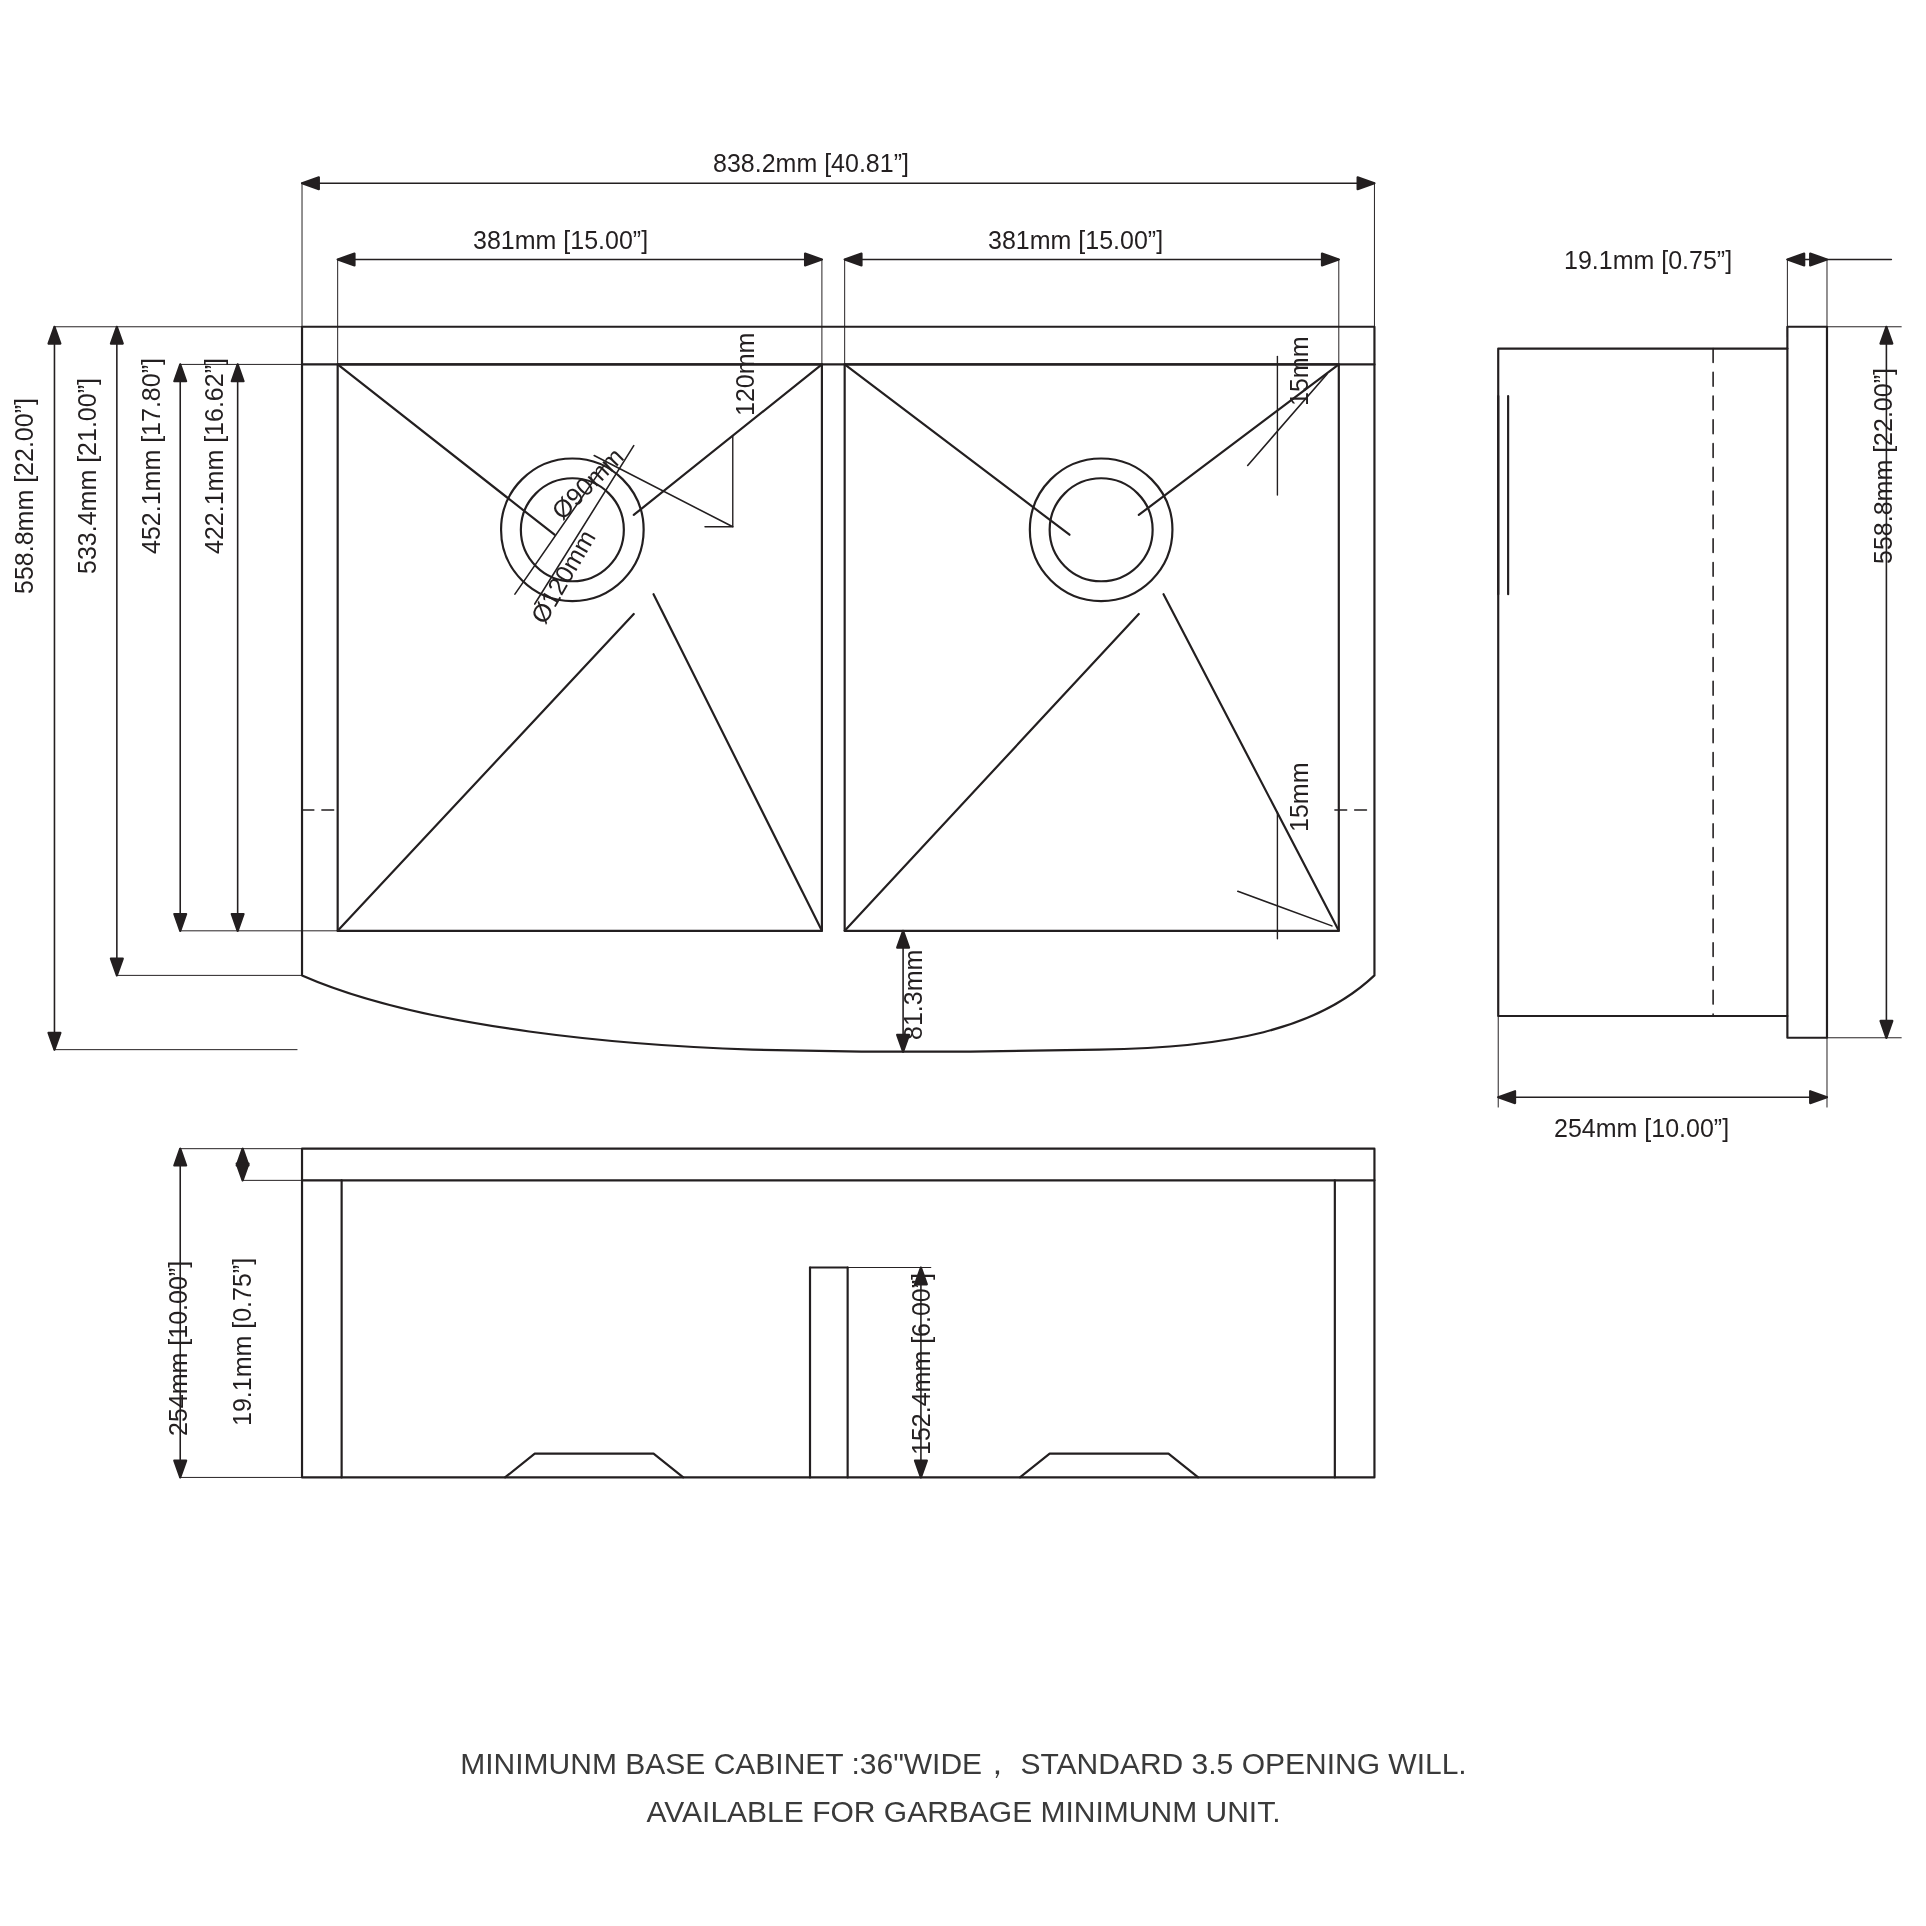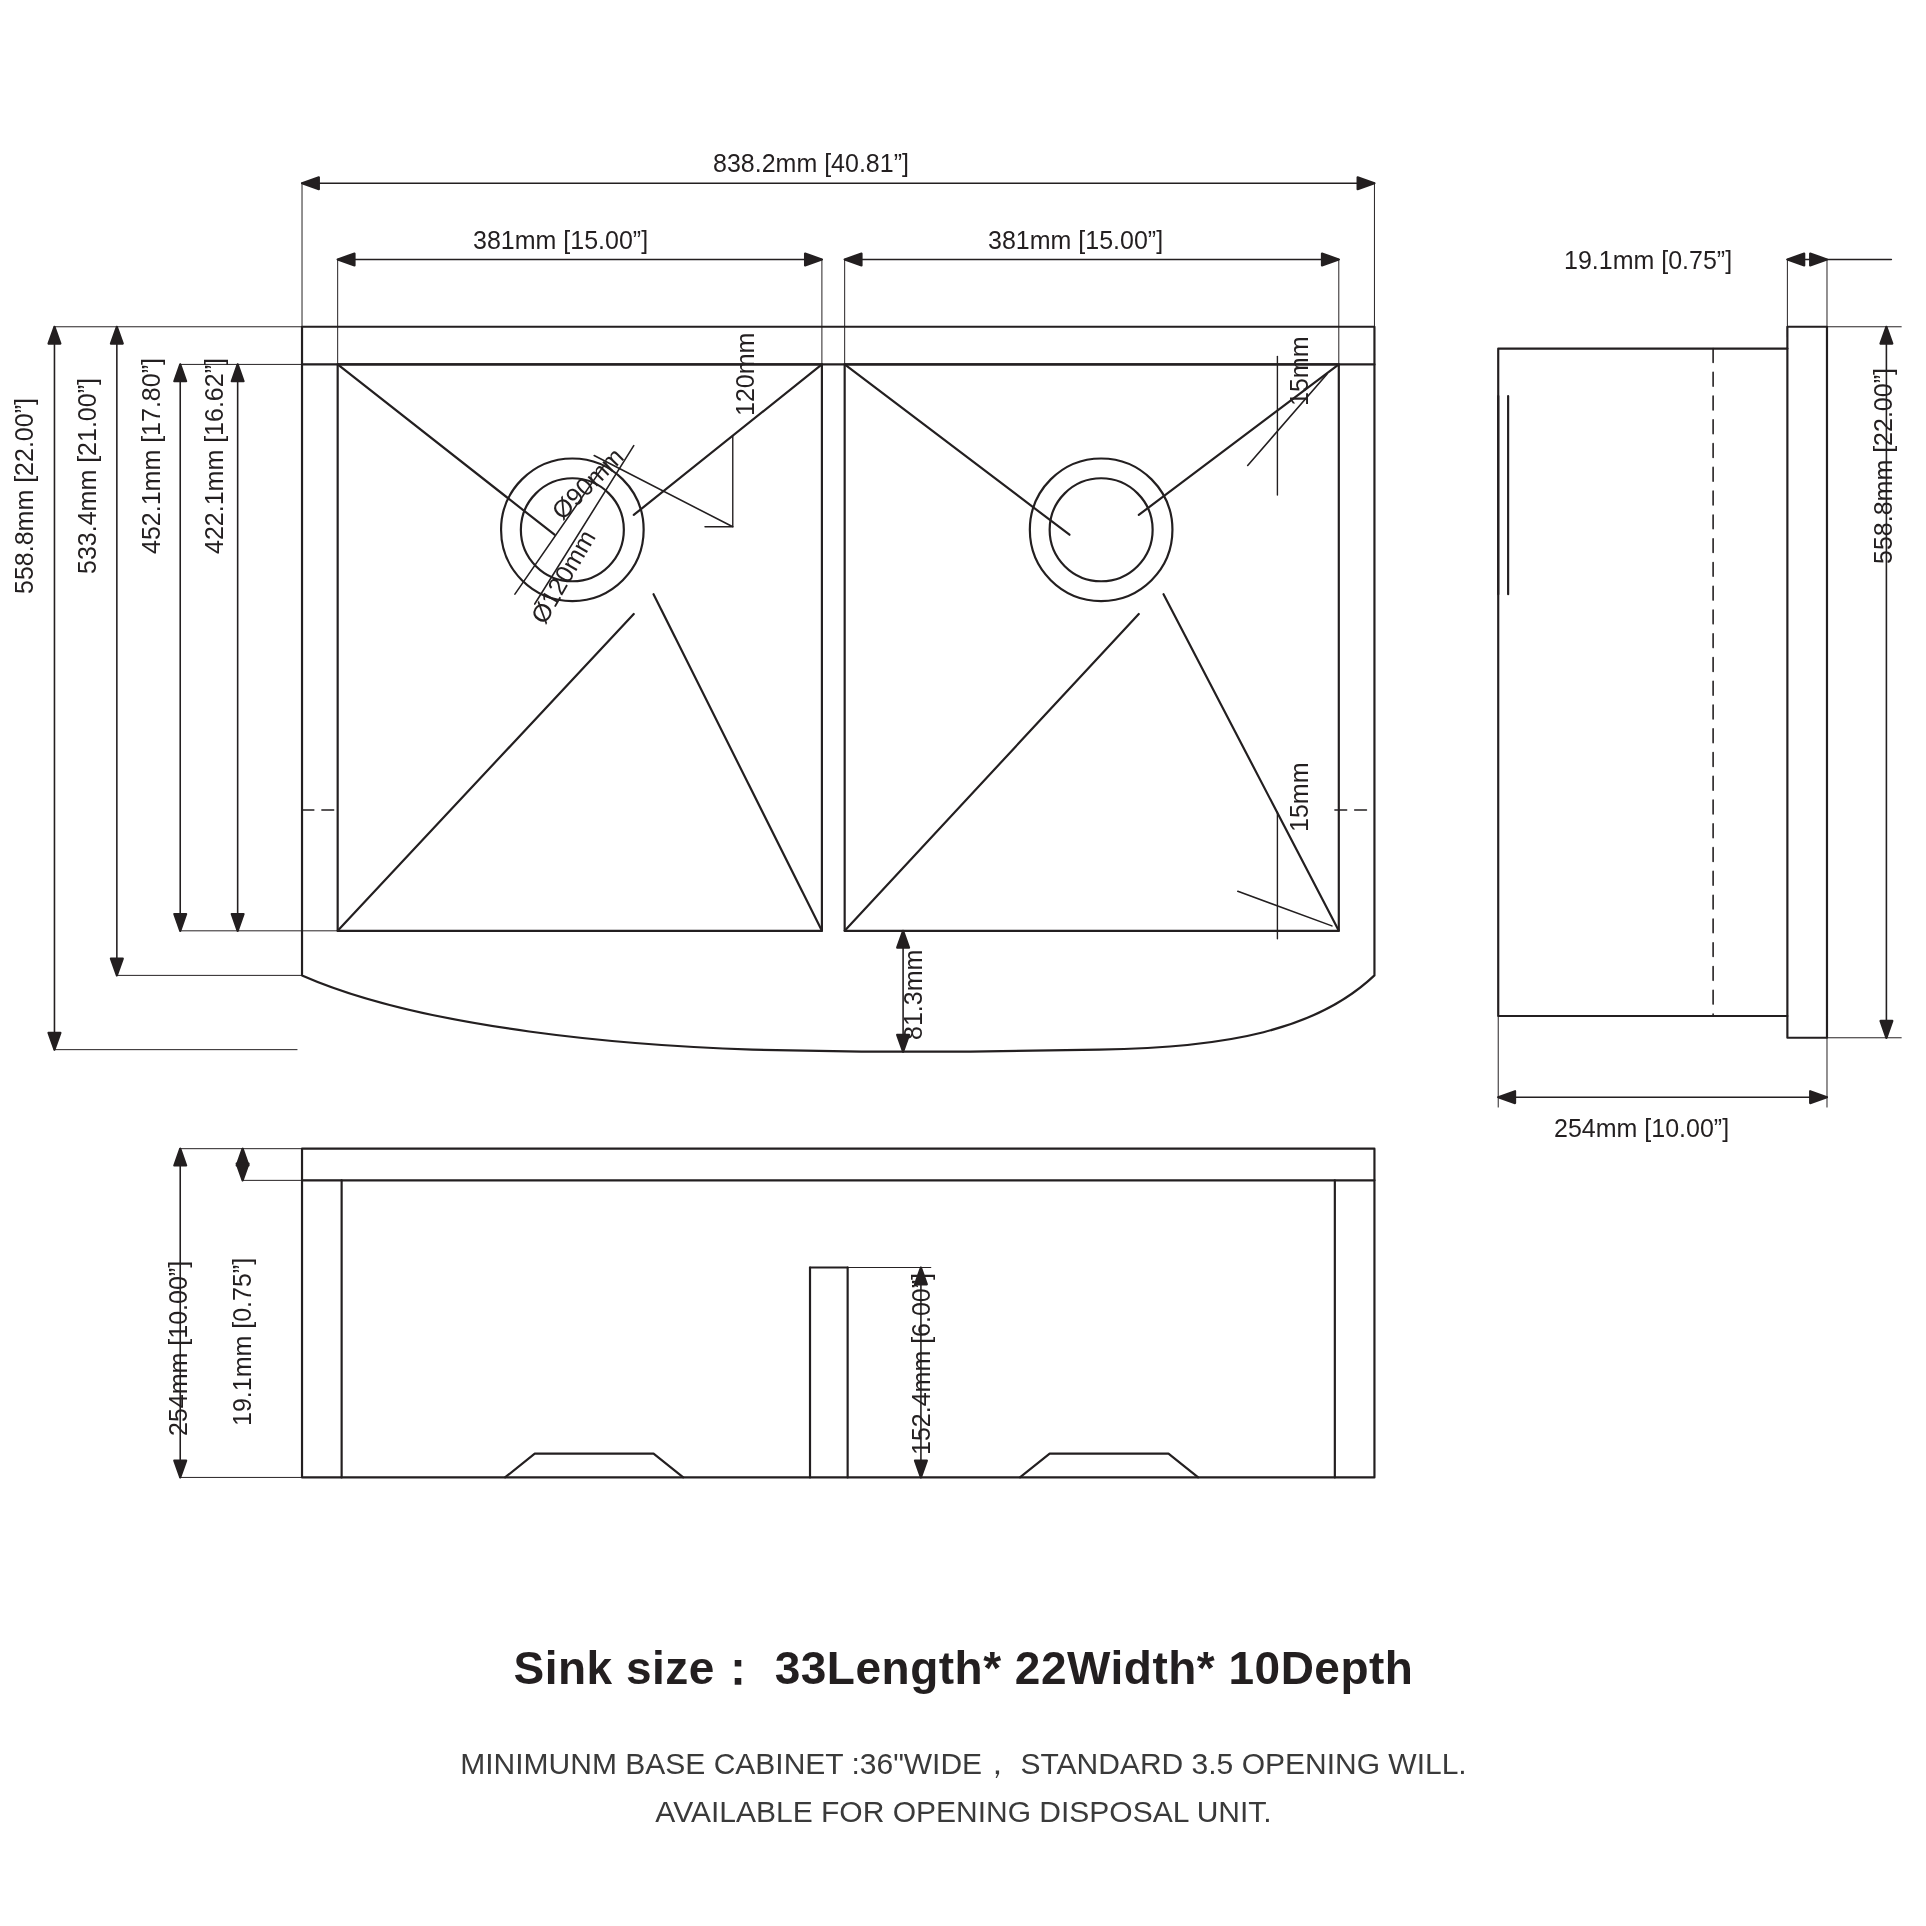--- a/index.html
+++ b/index.html
@@ -169,18 +169,17 @@
 <div style="position:absolute;left:899px;top:1040px;font-size:25px;transform:rotate(-90deg);transform-origin:left top;white-space:nowrap;">81.3mm</div>
 
 <div style="position:absolute;left:1564px;top:246px;font-size:25px;">19.1mm  [0.75”]</div>
 <div style="position:absolute;left:1869px;top:564px;font-size:25px;transform:rotate(-90deg);transform-origin:left top;white-space:nowrap;">558.8mm [22.00”]</div>
 <div style="position:absolute;left:1554px;top:1114px;font-size:25px;">254mm [10.00”]</div>
 
 <div style="position:absolute;left:164px;top:1436px;font-size:25px;transform:rotate(-90deg);transform-origin:left top;white-space:nowrap;">254mm [10.00”]</div>
 <div style="position:absolute;left:228px;top:1426px;font-size:25px;transform:rotate(-90deg);transform-origin:left top;white-space:nowrap;">19.1mm [0.75”]</div>
 <div style="position:absolute;left:907px;top:1455px;font-size:25px;transform:rotate(-90deg);transform-origin:left top;white-space:nowrap;">152.4mm [6.00”]</div>
 
-<div class="cap title" style="top:1638px;">Sink size： 33Length* 22Width* 10Depth</div>
 <div class="cap sub" style="top:1742px;">MINIMUNM BASE CABINET :36"WIDE， STANDARD 3.5 OPENING WILL.</div>
-<div class="cap sub" style="top:1790px;">AVAILABLE FOR OPENING DISPOSAL UNIT.</div>
+<div class="cap sub" style="top:1790px;">AVAILABLE FOR GARBAGE MINIMUNM UNIT.</div>
 
 </div>
 
 
 </body></html>

